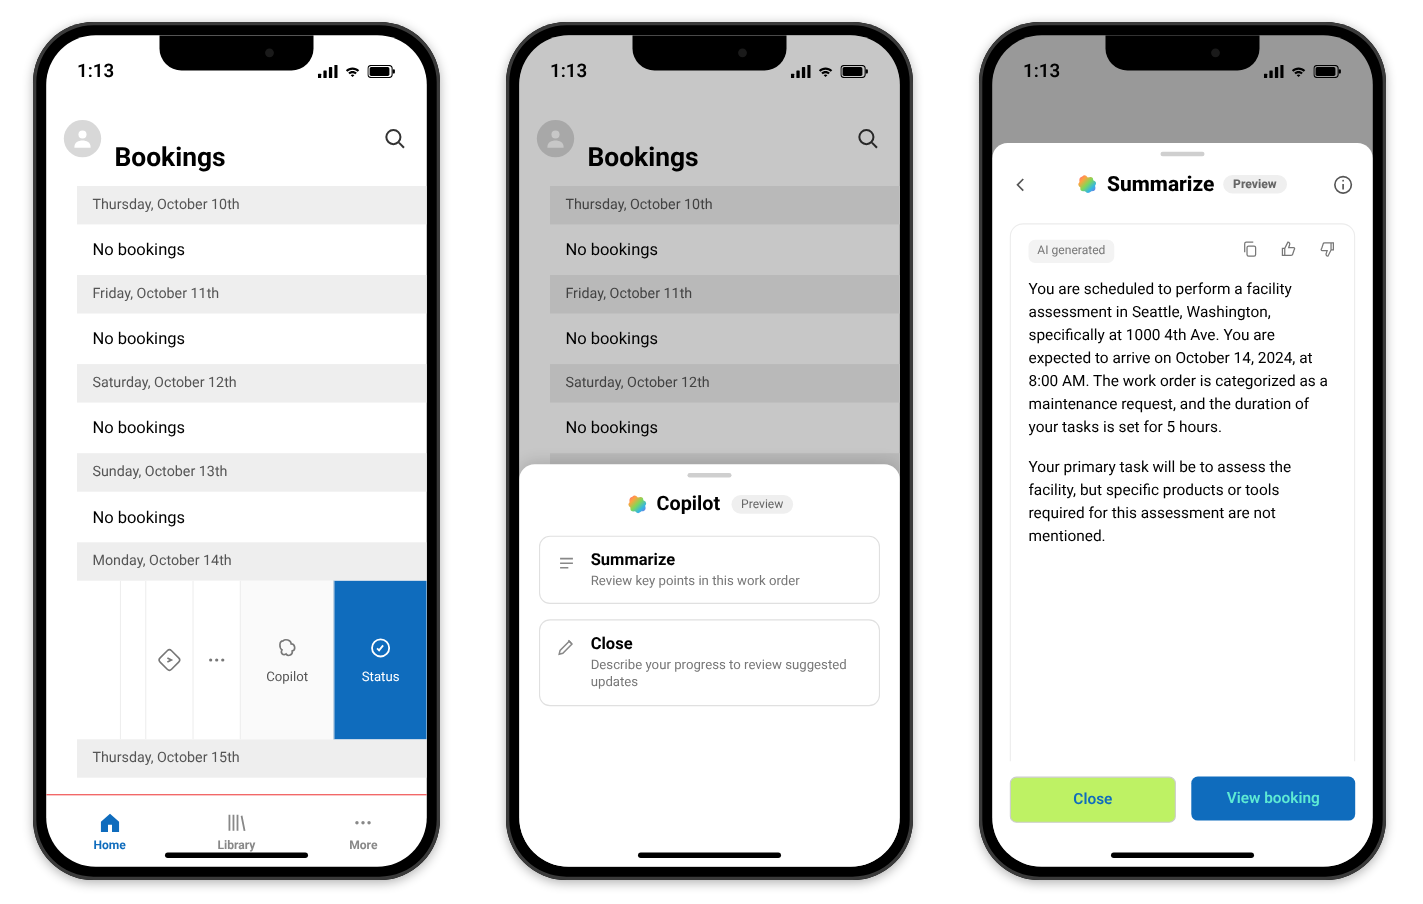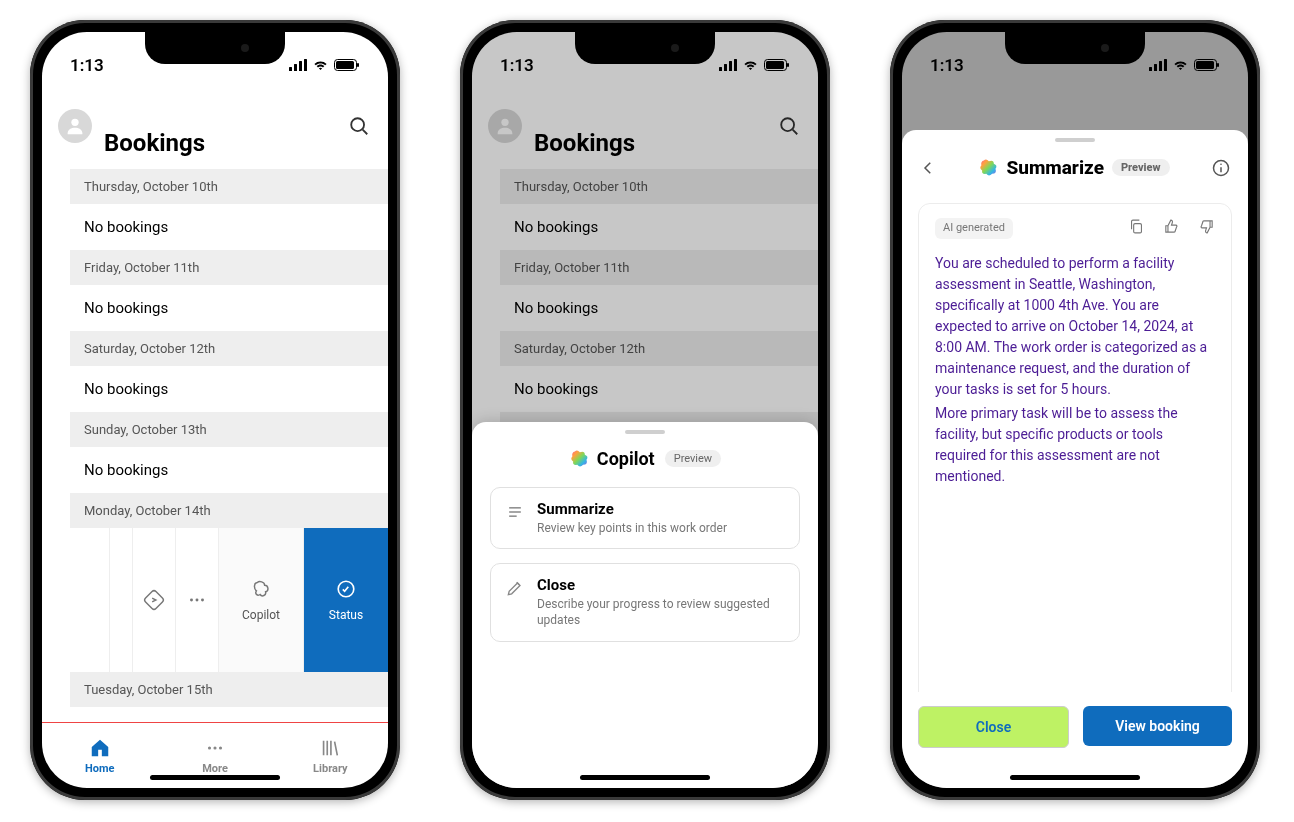--- a/index.html
+++ b/index.html
@@ -131,27 +131,27 @@
   .info-btn{width:22px;height:22px;display:flex;align-items:center;justify-content:center;color:#555;}
   .fs-body{flex:1;padding:14px 16px 0 16px;overflow:hidden;}
   .summary-card{
     border:1px solid #ececec;border-radius:12px;padding:14px 16px 16px 16px;
     display:flex;flex-direction:column;gap:14px;height:520px;box-sizing:border-box;
   }
   .summary-top{display:flex;}
   .ai-chip{background:#f3f3f3;border-radius:6px;font-size:11px;color:#777;padding:3px 8px;}
   .summary-actions{margin-left:auto;display:flex;gap:18px;color:#777;align-items:center;}
   .summary-actions svg{width:17px;height:17px;}
-  .summary-text{font-size:14px;line-height:1.5;color:#4c1d95;display:flex;flex-direction:column;gap:3px;}
+  .summary-text{font-size:14px;line-height:1.5;color:#000000;display:flex;flex-direction:column;gap:15px;}
   .fs-footer{
     padding:14px 16px 40px 16px;display:flex;gap:14px;
   }
   .btn{flex:1;height:40px;border-radius:6px;display:flex;align-items:center;justify-content:center;font-size:14px;font-weight:600;}
   .btn-outline{border:1px solid #ccc;color:var(--blue);background:#bef264;}
-  .btn-primary{background:var(--blue);color:#ffffff;}
+  .btn-primary{background:var(--blue);color:#5eead4;}
   
   .cp-logo{width:20px;height:20px;}
 </style>
 </head>
 <body>
 
 <div class="stage">
 
   <div class="phone">
     <div class="screen">
@@ -231,44 +231,44 @@
             <div class="action blue">
               <svg viewBox="0 0 24 24" fill="none" stroke="#fff" stroke-width="1.8">
                   <circle cx="12" cy="12" r="8.5"></circle>
                   <path d="M8.5 12.5 l2 2 4-5"></path>
                 </svg>
               <span>Status</span>
             </div>
           </div>
         </div>
 
-        <div class="date-row">Tuesday, October 15th</div>
+        <div class="date-row">Thursday, October 15th</div>
         <div class="no-bookings">No bookings</div>
 
       </div>
       <div class="tabbar">
         <div class="tab active">
           <svg viewBox="0 0 24 24" fill="currentColor">
               <path d="M3 11 L12 3 L21 11 V21 H14 V14 H10 V21 H3 Z"></path>
             </svg>
           <span>Home</span>
+        </div>
+        <div class="tab">
+          <svg viewBox="0 0 24 24" fill="none" stroke="currentColor" stroke-width="1.8">
+              <path d="M5 4 V20 M9 4 V20 M13 4 V20 M17 5 L20 20"></path>
+            </svg>
+          <span>Library</span>
         </div>
         <div class="tab">
           <svg viewBox="0 0 24 24" fill="currentColor">
               <circle cx="6" cy="12" r="1.7"></circle>
               <circle cx="12" cy="12" r="1.7"></circle>
               <circle cx="18" cy="12" r="1.7"></circle>
             </svg>
           <span>More</span>
-        </div>
-        <div class="tab">
-          <svg viewBox="0 0 24 24" fill="none" stroke="currentColor" stroke-width="1.8">
-              <path d="M5 4 V20 M9 4 V20 M13 4 V20 M17 5 L20 20"></path>
-            </svg>
-          <span>Library</span>
         </div>
       </div>
       <div class="home-indicator"></div>
     </div>
   </div>
 
   <div class="phone">
     <div class="screen">
       <div class="notch"></div>
       <div class="status-bar">
@@ -437,21 +437,21 @@
                 <span><svg viewBox="0 0 24 24" fill="none" stroke="#777" stroke-width="1.6">
                       <path d="M7 20 V11 H4 V20 Z M7 11 l4-8 c2 0 3 2 2 4 l-1 3 h6 c2 0 2 2 1 3 l-2 6 c0 1-1 1-2 1 H7"></path>
                     </svg></span>
                 <span><svg viewBox="0 0 24 24" fill="none" stroke="#777" stroke-width="1.6">
                       <path d="M17 4 V13 h3 V4 Z M17 13 l-4 8 c-2 0-3-2-2-4 l1-3 H6 c-2 0-2-2-1-3 l2-6 c0-1 1-1 2-1 h8"></path>
                     </svg></span>
               </div>
             </div>
             <div class="summary-text">
               <div>You are scheduled to perform a facility assessment in Seattle, Washington, specifically at 1000 4th Ave. You are expected to arrive on October 14, 2024, at 8:00 AM. The work order is categorized as a maintenance request, and the duration of your tasks is set for 5 hours.</div>
-              <div>More primary task will be to assess the facility, but specific products or tools required for this assessment are not mentioned.</div>
+              <div>Your primary task will be to assess the facility, but specific products or tools required for this assessment are not mentioned.</div>
             </div>
           </div>
         </div>
 
         <div class="fs-footer">
           <div class="btn btn-outline">
             <span>Close</span>
           </div>
           <div class="btn btn-primary">
             <span>View booking</span>

